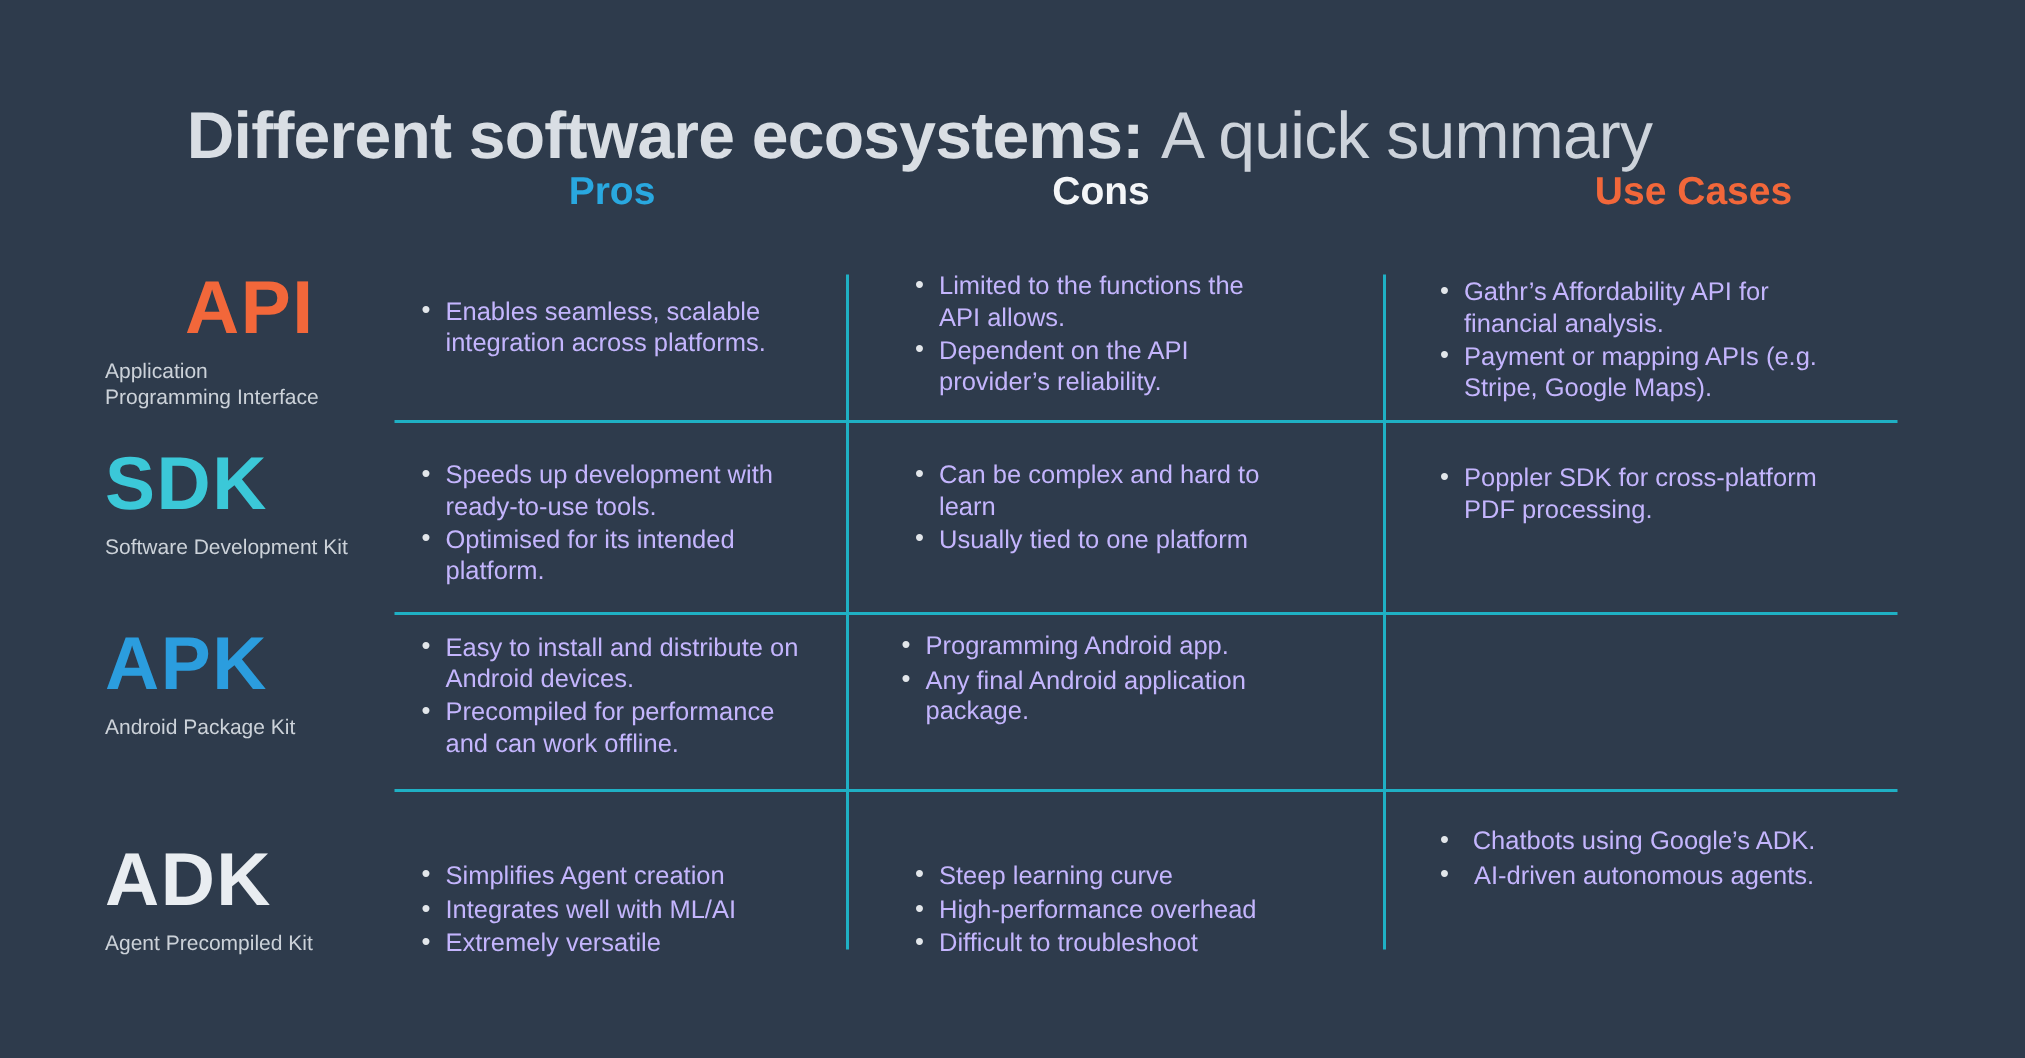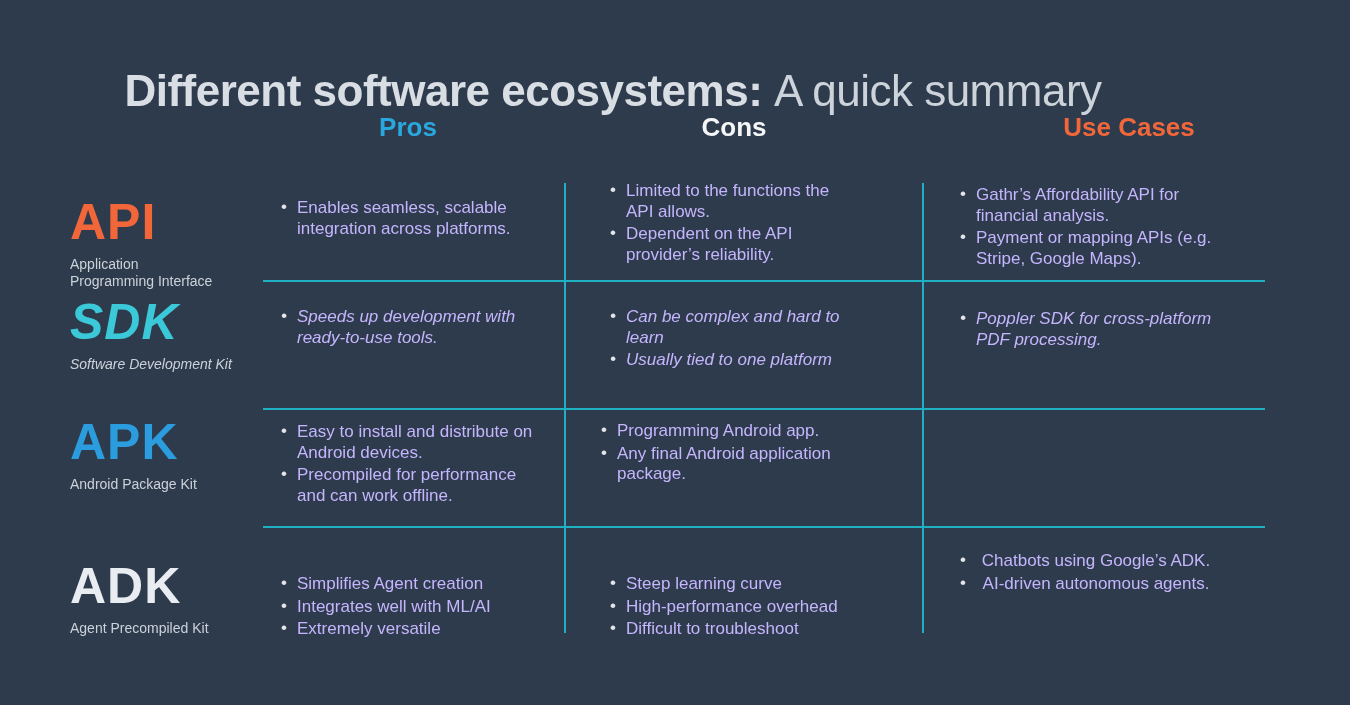--- a/index.html
+++ b/index.html
@@ -36,27 +36,27 @@
   .vline.v2{left:922px;}
   .hline{position:absolute;height:2px;left:263px;width:1002px;}
   .hline.h1{top:280px;}
   .hline.h2{top:408px;}
   .hline.h3{top:526px;}
 
   
   .table{position:absolute;top:160px;left:0;width:1350px;}
   .trow{display:grid;grid-template-columns:263px 302px 359px 341px;}
   .row1{height:121px;}
-  .row2{height:128px;font-style:italic;}
+  .row2{height:128px;}
   .row3{height:142px;}
   .row4{height:128px;}
 
   .cell-label{padding-left:70px;box-sizing:border-box;}
   .acronym{font-size:50px;font-weight:800;line-height:1;letter-spacing:1px;}
-  .row1 .acronym{margin-top:37px;}
+  .row1 .acronym{margin-top:20px;text-align:center;}
   .row2 .acronym{margin-top:16px;}
   .row3 .acronym{margin-top:8px;}
   .row4 .acronym{margin-top:10px;}
   .fullname{margin-top:9px;font-size:14px;line-height:1.18;color:#ccd2d9;}
 
   ul.cell{margin:0;box-sizing:border-box;list-style:none;}
   ul.cell li{
     position:relative;padding-left:16px;
     font-size:17px;line-height:1.22;color:#c4b5fd;
     margin-bottom:2px;
@@ -122,20 +122,21 @@
       </ul>
     </div>
 
     <div class="trow row2">
       <div class="cell-label">
         <div class="acronym" style="color: rgb(59, 200, 216);">SDK</div>
         <div class="fullname"><span>Software Development Kit</span></div>
       </div>
       <ul class="cell cell-pros">
         <li>Speeds up development with ready-to-use tools.</li>
+        <li>Optimised for its intended platform.</li>
       </ul>
       <ul class="cell cell-cons">
         <li>Can be complex and hard to learn</li>
         <li>Usually tied to one platform</li>
       </ul>
       <ul class="cell cell-use">
         <li>Poppler SDK for cross-platform PDF processing.</li>
       </ul>
     </div>
 

